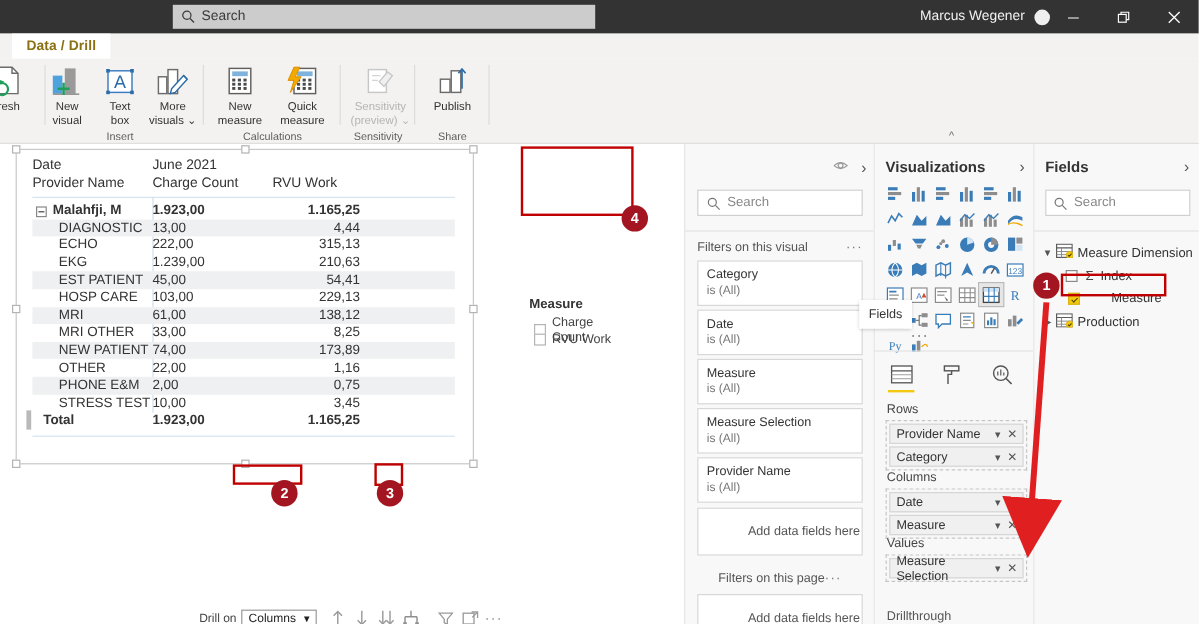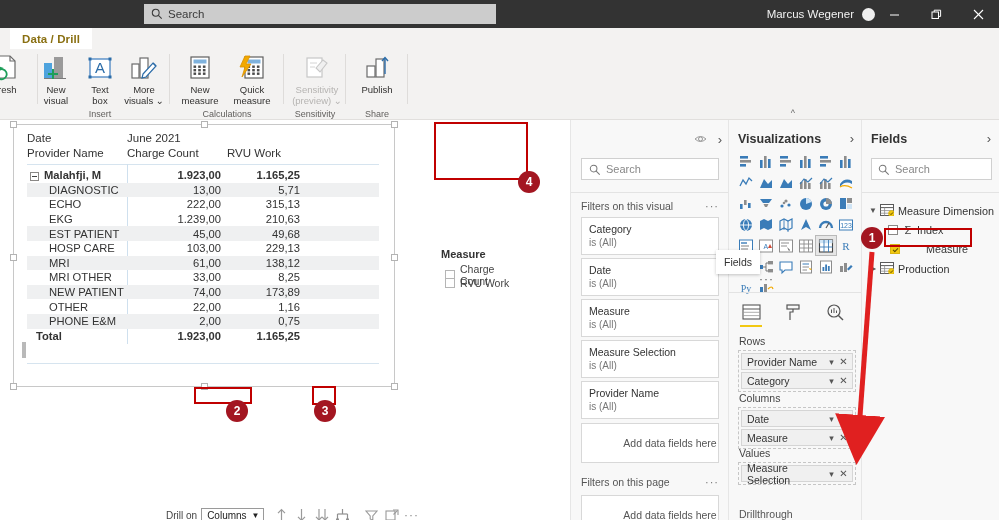--- a/index.html
+++ b/index.html
@@ -87,21 +87,21 @@
   .trow.bold { font-weight:bold; }
   .c-name { width:100px; display:flex; align-items:flex-end; }
   .c-name .ind { display:inline-block; width:22px; }
   .c-name .expander {
     display:inline-block; width:9px; height:9px; border:1px solid #8a8886;
     margin-right:5px; margin-left:3px; position:relative; background:#fff;
   }
   .c-name .expander:before {
     content:""; position:absolute; left:1px; top:3px; width:5px; height:1px; background:#444;
   }
-  .c-v1 { width:100px; text-align:right; padding-right:6px; }
+  .c-v1 { width:100px; text-align:left; padding-right:6px; }
   .c-v2 { width:75px; text-align:right; padding-right:2px; }
   .vsplit { position:absolute; left:114px; top:40px; width:1px; height:180px; background:#cfe0ee; }
   .totline { position:absolute; left:14px; top:239px; width:352px; height:1px; background:#d6e4ef; }
 
   .scrollthumb { position:absolute; left:9px; top:218px; width:4px; height:16px; background:#b9b9b9; }
 
   
   .drillbar {
     position:absolute; left:166px; top:386px; height:18px;
     display:flex; align-items:center; gap:0px;
@@ -480,21 +480,21 @@
             </div>
             <div class="c-v1">1.923,00</div>
             <div class="c-v2">1.165,25</div>
           </div>
           <div class="trow alt">
             <div class="c-name">
               <span class="ind"></span>
               <span>DIAGNOSTIC</span>
             </div>
             <div class="c-v1">13,00</div>
-            <div class="c-v2">5,71</div>
+            <div class="c-v2">4,44</div>
           </div>
           <div class="trow">
             <div class="c-name">
               <span class="ind"></span>
               <span>ECHO</span>
             </div>
             <div class="c-v1">222,00</div>
             <div class="c-v2">315,13</div>
           </div>
           <div class="trow">
@@ -504,21 +504,21 @@
             </div>
             <div class="c-v1">1.239,00</div>
             <div class="c-v2">210,63</div>
           </div>
           <div class="trow alt">
             <div class="c-name">
               <span class="ind"></span>
               <span>EST PATIENT</span>
             </div>
             <div class="c-v1">45,00</div>
-            <div class="c-v2">49,68</div>
+            <div class="c-v2">54,41</div>
           </div>
           <div class="trow">
             <div class="c-name">
               <span class="ind"></span>
               <span>HOSP CARE</span>
             </div>
             <div class="c-v1">103,00</div>
             <div class="c-v2">229,13</div>
           </div>
           <div class="trow alt">
@@ -553,20 +553,28 @@
             <div class="c-v1">22,00</div>
             <div class="c-v2">1,16</div>
           </div>
           <div class="trow alt">
             <div class="c-name">
               <span class="ind"></span>
               <span>PHONE E&amp;M</span>
             </div>
             <div class="c-v1">2,00</div>
             <div class="c-v2">0,75</div>
+          </div>
+          <div class="trow">
+            <div class="c-name">
+              <span class="ind"></span>
+              <span>STRESS TEST</span>
+            </div>
+            <div class="c-v1">10,00</div>
+            <div class="c-v2">3,45</div>
           </div>
           <div class="trow bold">
             <div class="c-name">
               <span style="display: inline-block; width: 9px;"></span>
               <span>Total</span>
             </div>
             <div class="c-v1">1.923,00</div>
             <div class="c-v2">1.165,25</div>
           </div>
         </div>
@@ -683,21 +691,21 @@
     </div>
     <div class="fp-card" style="top:261px;">
       <div class="k">Provider Name</div>
       <div class="v">is (All)</div>
     </div>
 
     <div class="fp-drop" style="top:303px;">
       <span>Add data fields here</span>
     </div>
 
-    <div class="fp-sect" style="top:356px;">
+    <div class="fp-sect" style="top:356px;justify-content:center;">
       <span>Filters on this page</span>
       <span class="dots">···</span>
     </div>
     <div class="fp-drop" style="top:375px;">
       <span>Add data fields here</span>
     </div>
   </div>
 
   <div class="vizpane">
     <div class="vz-head">

